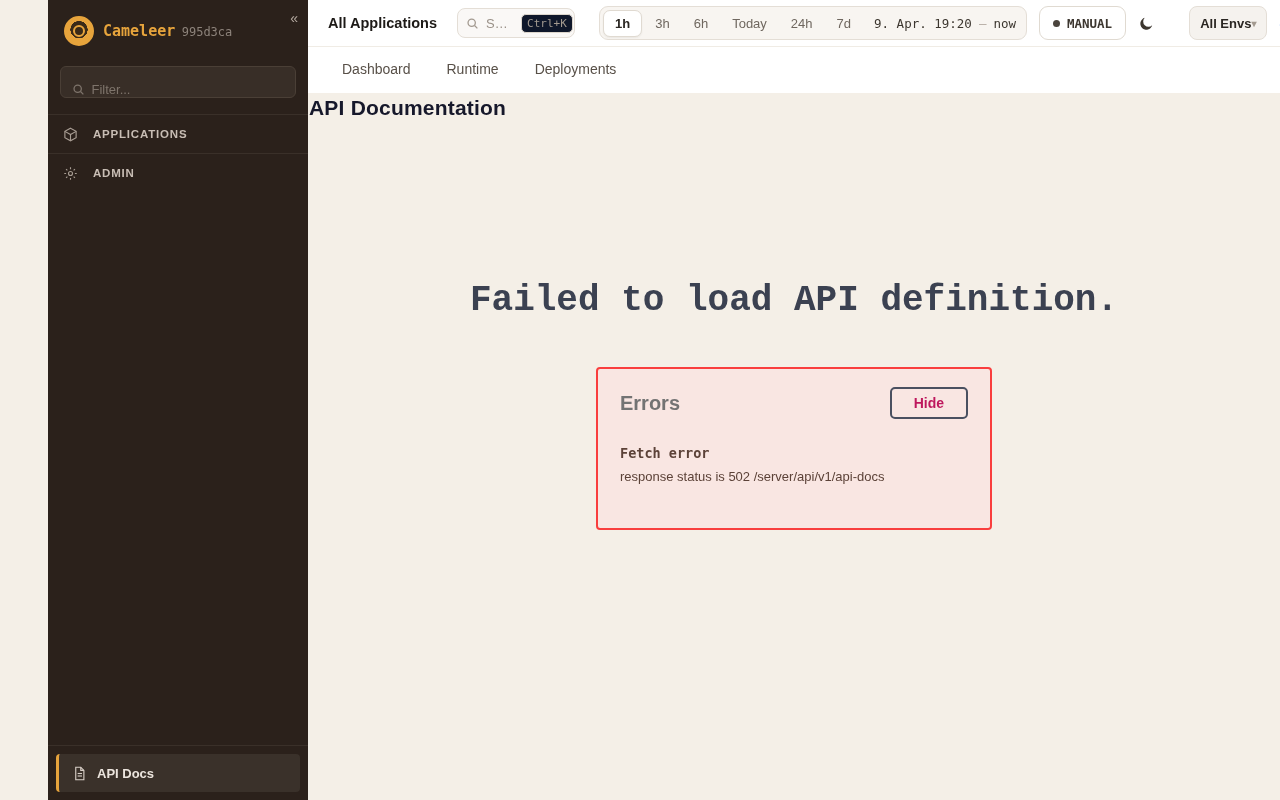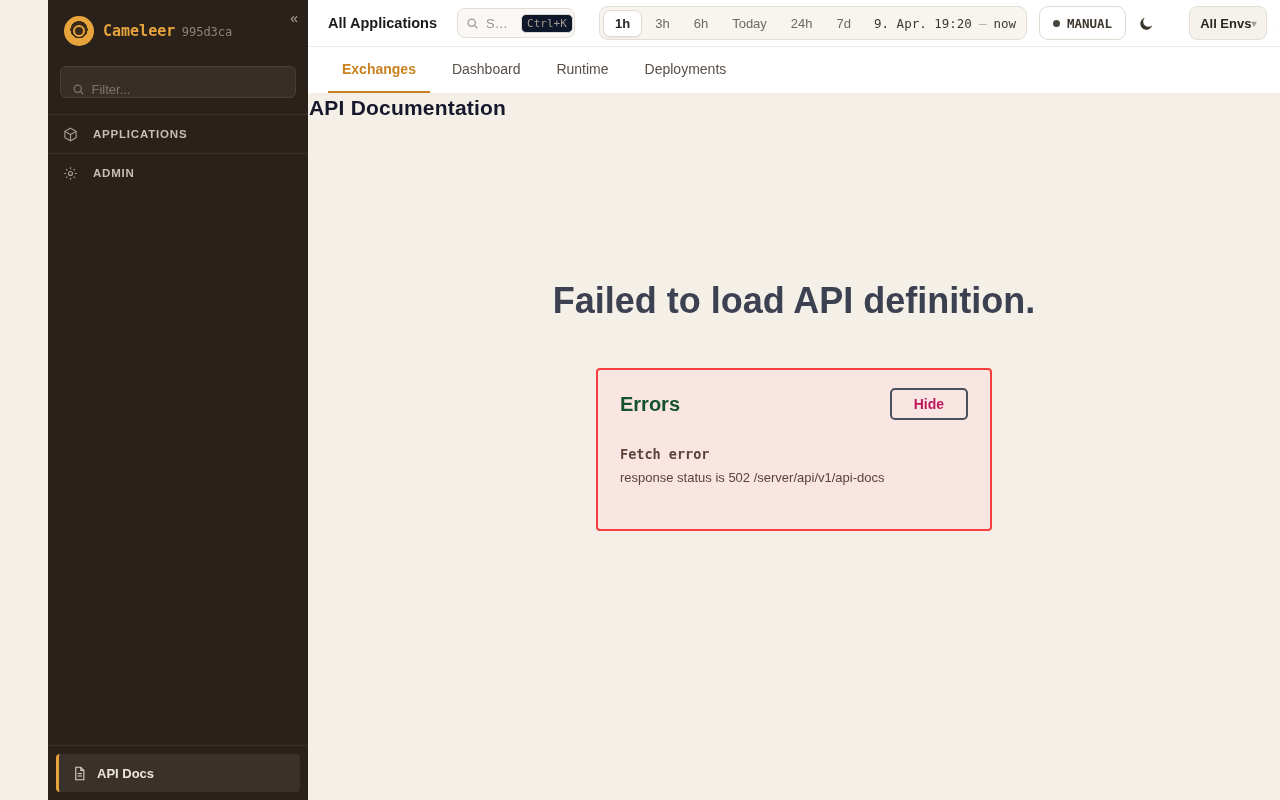--- a/index.html
+++ b/index.html
@@ -141,29 +141,29 @@
   .tab.active { color: #c8821f; border-bottom-color: #c8821f; font-weight: bold; }
 
   
   .content { flex: 1; background: #f4efe7; position: relative; overflow: hidden; }
   .page-title {
     font-size: 21px; font-weight: bold; color: #16182b;
     padding: 3px 0 0 1px; letter-spacing: 0.2px;
   }
   .fail-heading {
     margin-top: 160px; text-align: center;
-    font-size: 36px; font-weight: bold; color: #3b4151;
+    font-size: 36px; font-weight: bold; color: #3b4151; font-family: Liberation Mono, monospace;
   }
   .errors-panel {
     width: 396px; margin: 46px auto 0 auto;
     border: 2px solid #f93e3e; border-radius: 4px;
     background: #f9e6e2; padding: 18px 22px 44px 22px;
   }
   .errors-head { display: flex; align-items: center; justify-content: space-between; }
-  .errors-title { font-size: 20px; font-weight: bold; color: #14532d; }
+  .errors-title { font-size: 20px; font-weight: bold; color: #737373; }
   .hide-btn {
     border: 2px solid #4a5060; border-radius: 5px; background: transparent;
     font-family: "Liberation Sans", sans-serif;
     font-size: 14px; font-weight: bold; color: #be185d;
     padding: 6px 22px; cursor: pointer;
   }
   .err-name {
     margin-top: 26px; font-family: "DejaVu Sans Mono", monospace;
     font-size: 13.5px; font-weight: bold; color: #5c4238;
   }
@@ -286,21 +286,20 @@
 
       <div class="env-select">
         <span>All Envs</span>
         <span class="env-caret">▾</span>
       </div>
 
       <span class="user-name">adm</span>
     </header>
 
     <nav class="tabsbar">
-      <span class="tab active">Exchanges</span>
       <span class="tab">Dashboard</span>
       <span class="tab">Runtime</span>
       <span class="tab">Deployments</span>
     </nav>
 
     <main class="content">
       <h1 class="page-title">API Documentation</h1>
 
       <div class="fail-heading">Failed to load API definition.</div>
 

